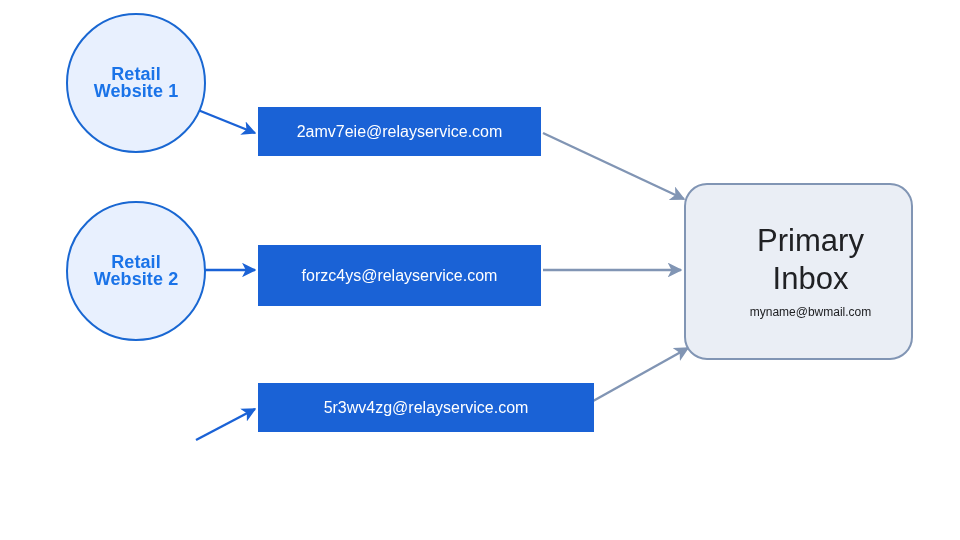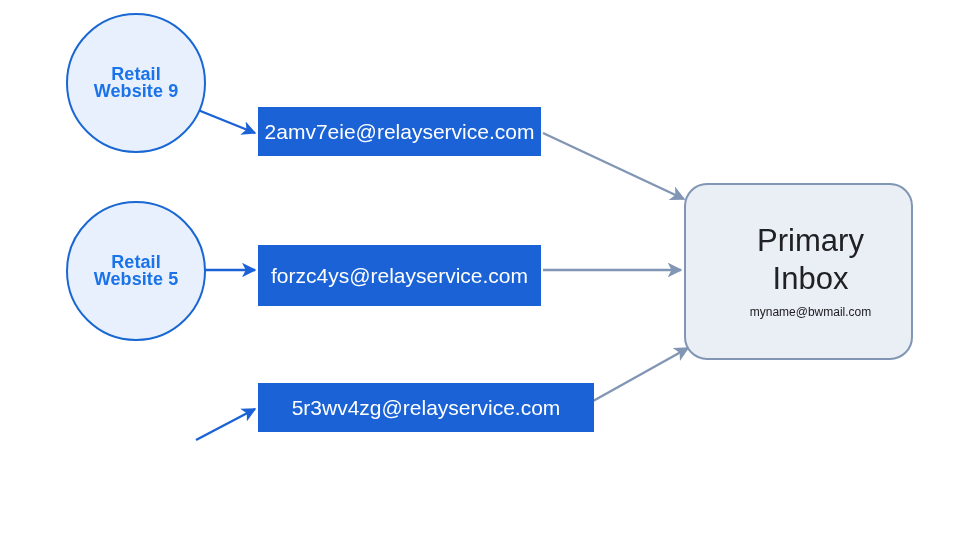--- a/index.html
+++ b/index.html
@@ -47,21 +47,21 @@
   .alias-box {
     position: absolute;
     box-sizing: border-box;
     background: #1a62d6;
     display: flex;
     align-items: center;
     justify-content: center;
   }
   .alias-box .alias-label {
     color: #ffffff;
-    font-size: 21px;
+    font-size: 16px;
     line-height: 20px;
     white-space: nowrap;
   }
   .inbox-box {
     position: absolute;
     box-sizing: border-box;
     background: #eaeef5;
     border: 2px solid #8195b4;
     border-radius: 23px;
     display: flex;
@@ -108,28 +108,28 @@
     <line x1="543" y1="133" x2="684" y2="199" stroke="#8195b4" stroke-width="2.4" marker-end="url(#arrow-gray)"></line>
 
     <line x1="543" y1="270" x2="681" y2="270" stroke="#8195b4" stroke-width="2.4" marker-end="url(#arrow-gray)"></line>
 
     <line x1="543" y1="429" x2="688" y2="348" stroke="#8195b4" stroke-width="2.4" marker-end="url(#arrow-gray)"></line>
   </svg>
 
   <div class="node-circle" style="left:66px; top:13px; width:140px; height:140px;">
     <div class="circle-label">
       <span>Retail</span><br>
-      <span>Website 9</span>
+      <span>Website 1</span>
     </div>
   </div>
 
   <div class="node-circle" style="left:66px; top:201px; width:140px; height:140px;">
     <div class="circle-label">
       <span>Retail</span><br>
-      <span>Website 5</span>
+      <span>Website 2</span>
     </div>
   </div>
 
 
   <div class="alias-box" style="left:258px; top:107px; width:283px; height:49px;">
     <span class="alias-label">2amv7eie@relayservice.com</span>
   </div>
 
   <div class="alias-box" style="left:258px; top:245px; width:283px; height:61px;">
     <span class="alias-label">forzc4ys@relayservice.com</span>

